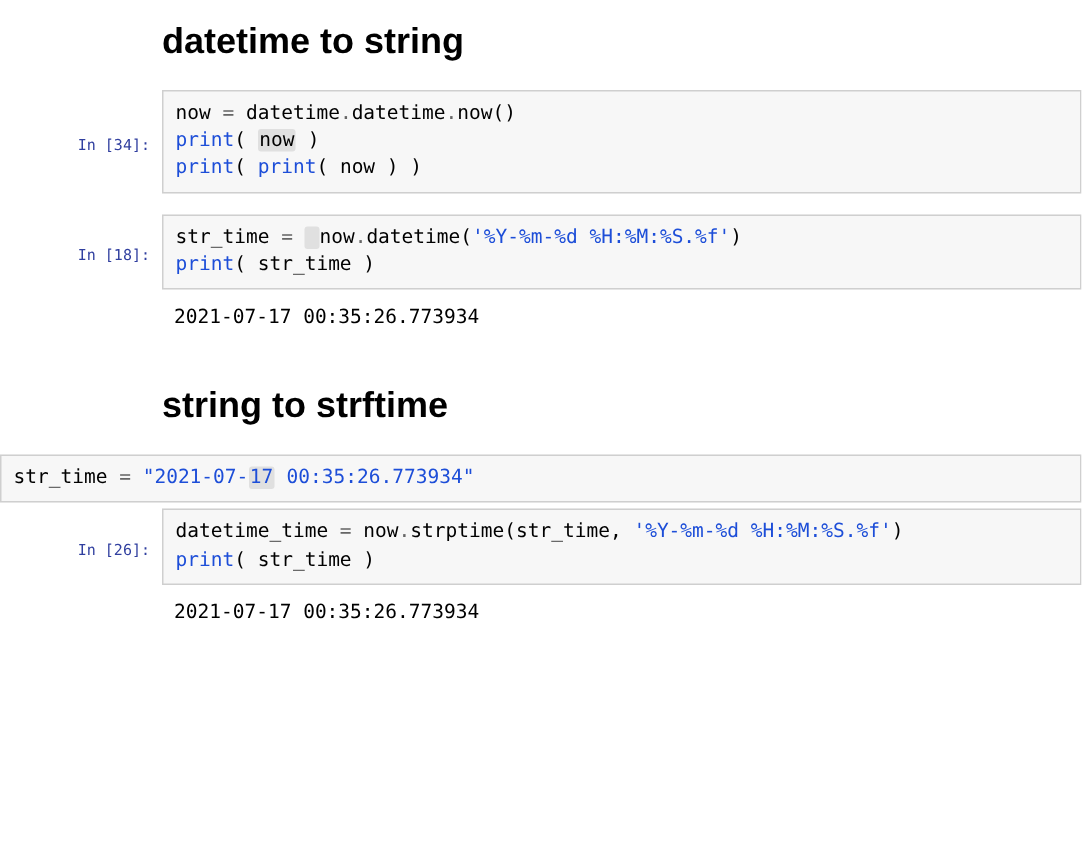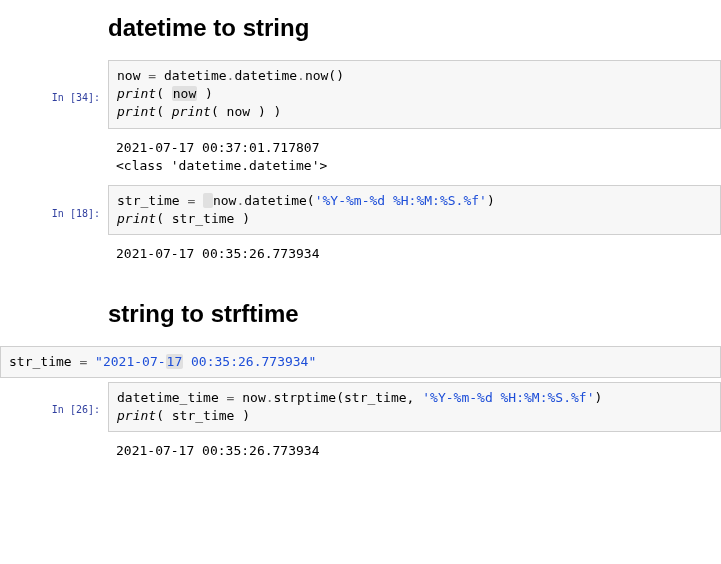--- a/index.html
+++ b/index.html
@@ -53,21 +53,21 @@
   }
   .md-cell .prompt {
     visibility: hidden;
   }
   .md-cell .body-col {
     flex: 1;
   }
   .tok-name { color: #000; }
   .tok-op { color: #666; }
   .tok-str { color: #1d4ed8; }
-  .tok-builtin { color: #000000; font-style: italic; }
+  .tok-builtin { color: #1d4ed8; }
   .hl { background: #e0e0e0; border-radius: 2px; padding: 0 1px; }
 </style>
 </head>
 <body>
 
 <div class="cell md-cell">
   <div class="prompt"></div>
   <div class="body-col">
     <div class="heading">datetime to string</div>
   </div>
@@ -75,22 +75,20 @@
 
 <div class="cell">
   <div class="prompt">In [34]:</div>
   <div class="code-area"><span class="tok-name">now </span><span class="tok-op">= </span><span class="tok-name">datetime</span><span class="tok-op">.</span><span class="tok-name">datetime</span><span class="tok-op">.</span><span class="tok-name">now()</span>
 <span class="tok-builtin">print</span><span class="tok-name">( </span><span class="hl">now</span><span class="tok-name"> )</span>
 <span class="tok-builtin">print</span><span class="tok-name">( </span><span class="tok-builtin">print</span><span class="tok-name">( now ) )</span></div>
 </div>
 
 <div class="cell">
   <div class="prompt"></div>
-  <div class="output-area">2021-07-17 00:37:01.717807
-&lt;class 'datetime.datetime'&gt;</div>
 </div>
 
 <div class="cell">
   <div class="prompt">In [18]:</div>
   <div class="code-area"><span class="tok-name">str_time </span><span class="tok-op">= </span><span class="hl"> </span><span class="tok-name">now</span><span class="tok-op">.</span><span class="tok-name">datetime(</span><span class="tok-str">'%Y-%m-%d %H:%M:%S.%f'</span><span class="tok-name">)</span>
 <span class="tok-builtin">print</span><span class="tok-name">( str_time )</span></div>
 </div>
 
 <div class="cell">
   <div class="prompt"></div>

